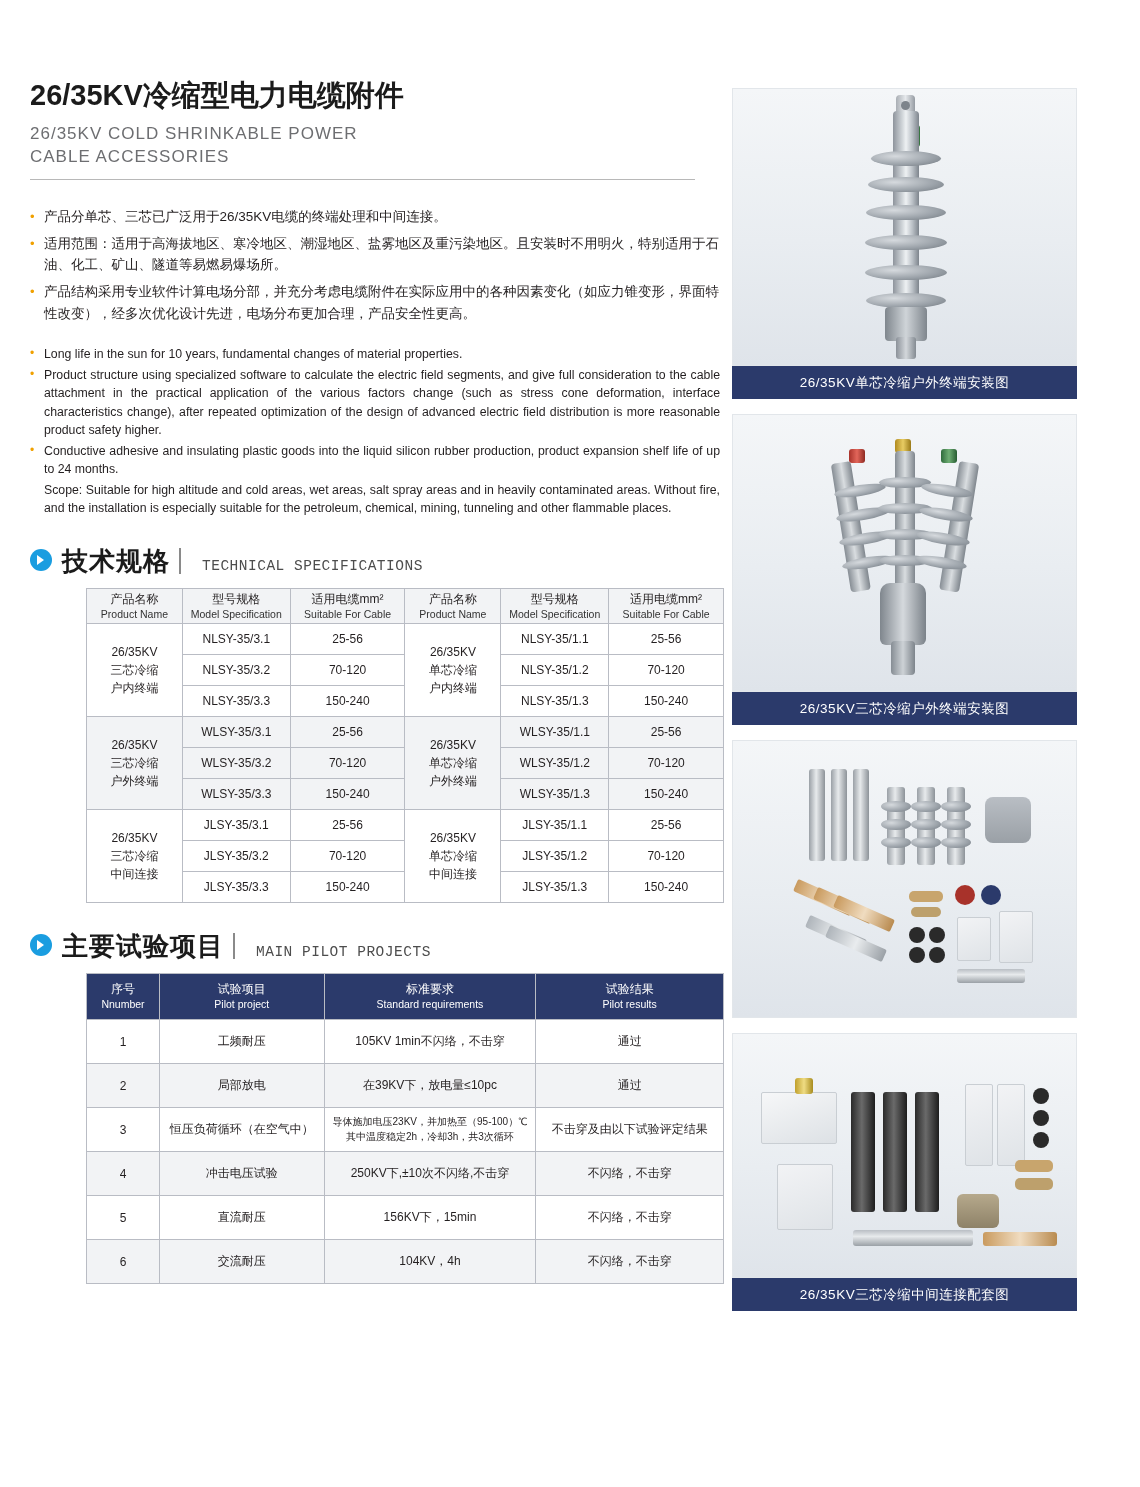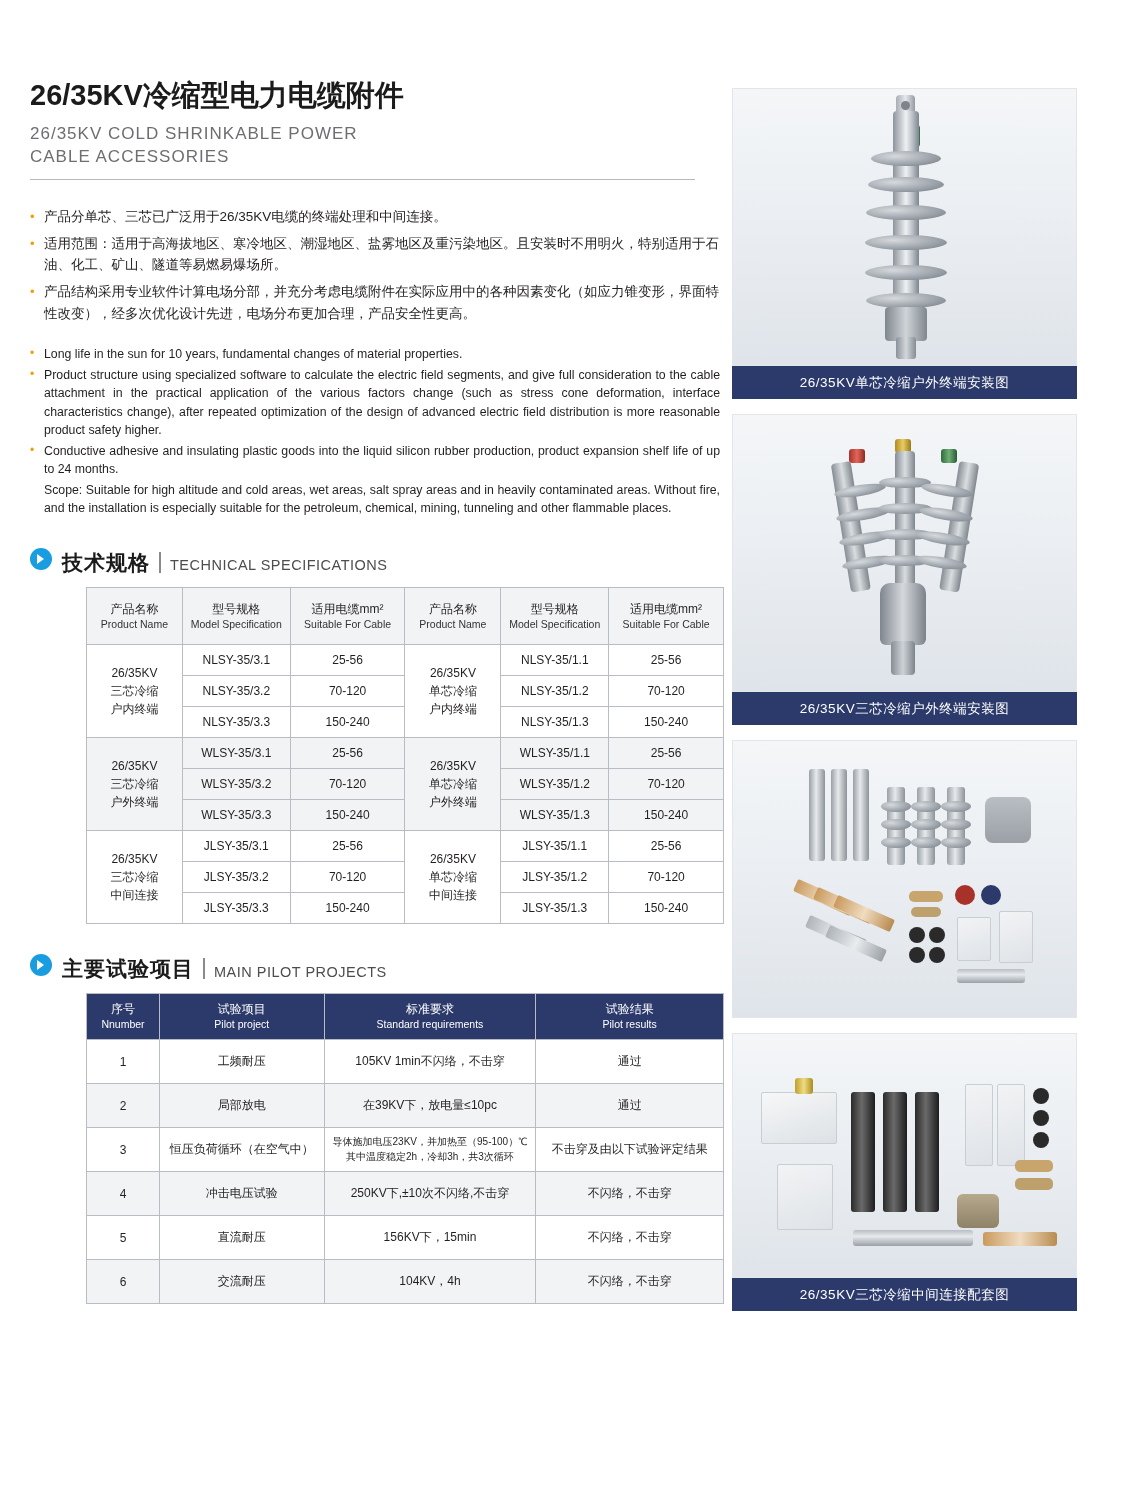--- a/index.html
+++ b/index.html
@@ -66,45 +66,45 @@
     position:relative; margin-right:10px; margin-bottom:3px;
     flex:0 0 auto;
   }
   .sec-arrow:after {
     content:""; position:absolute; left:7px; top:6px;
     border-left:7px solid #ffffff;
     border-top:5px solid transparent;
     border-bottom:5px solid transparent;
   }
   .sec-cn {
-    font-size:21px; font-weight:bold; color:#1b1b1b; letter-spacing:1px;
+    font-size:26px; font-weight:bold; color:#1b1b1b; letter-spacing:1px;
     line-height:1; padding-right:9px; border-right:2px solid #8a8a8a;
   }
   .sec-en {
     font-size:14.5px; color:#4d4d4d; letter-spacing:0.5px;
-    margin-left:9px; line-height:1;
+    margin-left:21px; line-height:1;font-family:Liberation Mono, monospace;
   }
 
   
   table { border-collapse:collapse; }
 
   .spec-table {
     margin-left:56px; width:638px;
     font-size:12px;
   }
   .spec-table th, .spec-table td {
     border:1px solid #b9bcc4;
     text-align:center; vertical-align:middle;
     padding:5px 2px;
   }
   .spec-table thead th {
     background:#f2f3f5;
     font-weight:normal;
     line-height:1.35;
-    padding:13px 2px;
+    padding:2px 2px;
   }
   .spec-table thead th .cn { font-size:12px; color:#231f20; display:block; }
   .spec-table thead th .en { font-size:10.5px; color:#333; display:block; }
   .spec-table td { height:31px; color:#231f20; }
   .spec-table td.name { line-height:1.5; font-size:12px; }
   .spec-table tr.shade td { background:#f2f3f5; }
 
   .pilot-table {
     margin-left:56px; width:638px; font-size:12px;
   }

